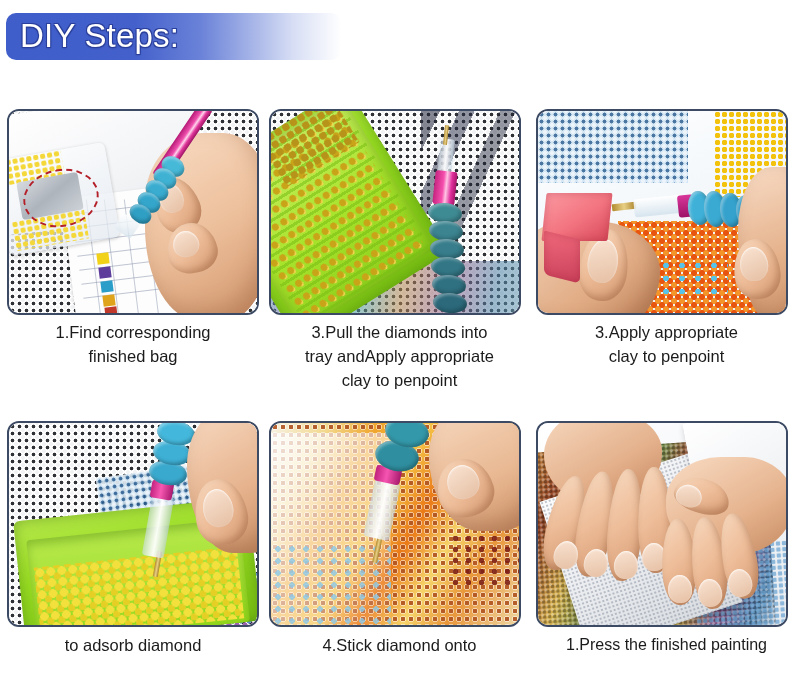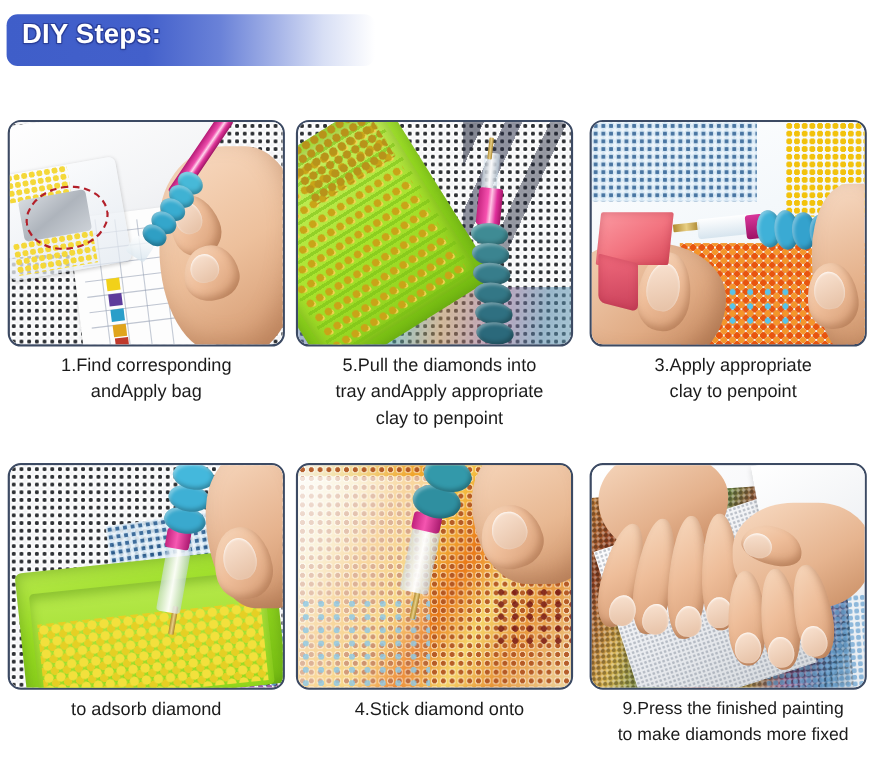--- a/index.html
+++ b/index.html
@@ -32,22 +32,22 @@
         #4360cb 38%,
         #6a82d8 58%,
         #a8b6e8 74%,
         #d8dff5 86%,
         #ffffff 100%);
   }
   .banner-title {
     position: absolute;
     left: 20px;
     top: 17px;
-    font-size: 25px;
-    font-weight: 700;
+    font-size: 33px;
+    font-weight: 400;
     letter-spacing: 0.2px;
     color: #ffffff;
     text-shadow:
       -1px -1px 0 #2a3f9b, 1px -1px 0 #2a3f9b,
       -1px  1px 0 #2a3f9b, 1px  1px 0 #2a3f9b,
        0px  1px 2px rgba(20,30,90,.55);
     white-space: nowrap;
   }
 
   
@@ -224,21 +224,21 @@
 
         <div class="pen-grip-seg" style="left:152px;top:46px;width:24px;height:19px;background:#47b9d8;transform:rotate(34deg);"></div>
         <div class="pen-grip-seg" style="left:144px;top:58px;width:24px;height:19px;background:#3fb2d3;transform:rotate(34deg);"></div>
         <div class="pen-grip-seg" style="left:136px;top:70px;width:24px;height:19px;background:#39acd0;transform:rotate(34deg);"></div>
         <div class="pen-grip-seg" style="left:128px;top:82px;width:24px;height:19px;background:#34a6cb;transform:rotate(34deg);"></div>
         <div class="pen-grip-seg" style="left:120px;top:94px;width:23px;height:18px;background:#2f9fc4;transform:rotate(34deg);"></div>
         <div style="position:absolute;left:108px;top:106px;width:20px;height:18px;background:linear-gradient(150deg,rgba(255,255,255,.9),rgba(210,225,235,.75));transform:rotate(34deg);border-radius:3px;"></div>
       </div>
       <div class="caption">
         <span>1.Find corresponding</span>
-        <span>andApply bag</span>
+        <span>finished bag</span>
       </div>
     </div>
 
     <div class="cell">
       <div class="photo">
         <div class="layer mosaic mosaic-grey"></div>
 
         <div class="layer" style="left:150px;top:0;width:102px;height:120px;background:
              linear-gradient(115deg, rgba(35,40,60,.55) 0 12%, rgba(0,0,0,0) 12% 24%, rgba(40,45,70,.5) 24% 34%, rgba(0,0,0,0) 34% 50%, rgba(30,35,55,.45) 50% 60%, rgba(0,0,0,0) 60% 100%);"></div>
         <div class="layer" style="left:0;top:150px;width:252px;height:58px;background:
@@ -262,21 +262,21 @@
         <div class="pen-barrel" style="left:163px;top:60px;width:22px;height:34px;transform:rotate(6deg);background:linear-gradient(90deg,#c4247f,#f650ae 40%,#ffc4e4 55%,#e02f9c 78%,#a61569);"></div>
 
         <div class="pen-grip-seg" style="left:157px;top:92px;width:34px;height:20px;background:#3f8b94;transform:rotate(6deg);"></div>
         <div class="pen-grip-seg" style="left:158px;top:110px;width:34px;height:20px;background:#3b8490;transform:rotate(6deg);"></div>
         <div class="pen-grip-seg" style="left:159px;top:128px;width:34px;height:20px;background:#377d8b;transform:rotate(6deg);"></div>
         <div class="pen-grip-seg" style="left:160px;top:146px;width:34px;height:20px;background:#337786;transform:rotate(6deg);"></div>
         <div class="pen-grip-seg" style="left:161px;top:164px;width:34px;height:20px;background:#2f7081;transform:rotate(6deg);"></div>
         <div class="pen-grip-seg" style="left:162px;top:182px;width:34px;height:20px;background:#2b697b;transform:rotate(6deg);"></div>
       </div>
       <div class="caption" style="width:267px;">
-        <span>5.Pull the diamonds into</span>
+        <span>3.Pull the diamonds into</span>
         <span>tray andApply appropriate</span>
         <span>clay to penpoint</span>
       </div>
     </div>
 
     <div class="cell">
       <div class="photo">
         <div class="layer" style="background:linear-gradient(160deg,#ffffff 0%, #f4f8fb 45%, #eef2f5 100%);"></div>
 
         <div class="layer mosaic mosaic-blue" style="left:0;top:0;width:150px;height:72px;opacity:.85;"></div>
@@ -414,19 +414,18 @@
         <div class="finger" style="left:124px;top:96px;width:34px;height:86px;transform:rotate(-2deg);"></div>
         <div class="finger" style="left:154px;top:94px;width:34px;height:92px;transform:rotate(-6deg);"></div>
         <div class="finger" style="left:184px;top:90px;width:34px;height:86px;transform:rotate(-10deg);"></div>
         <div class="finger" style="left:136px;top:56px;width:56px;height:34px;transform:rotate(16deg);"></div>
         <div class="nail" style="left:130px;top:152px;width:24px;height:28px;transform:rotate(-2deg);"></div>
         <div class="nail" style="left:160px;top:156px;width:24px;height:28px;transform:rotate(-6deg);"></div>
         <div class="nail" style="left:190px;top:146px;width:24px;height:28px;transform:rotate(-10deg);"></div>
         <div class="nail" style="left:138px;top:62px;width:26px;height:22px;transform:rotate(16deg);"></div>
       </div>
       <div class="caption" style="top:216px;width:267px;">
-        <span style="font-size:16px;">9.Press the finished painting</span>
-        <span style="font-size:16px;">to make diamonds more fixed</span>
+        <span style="font-size:16px;">1.Press the finished painting</span>
       </div>
     </div>
 
   </div>
 </div>
 
 </body></html>

